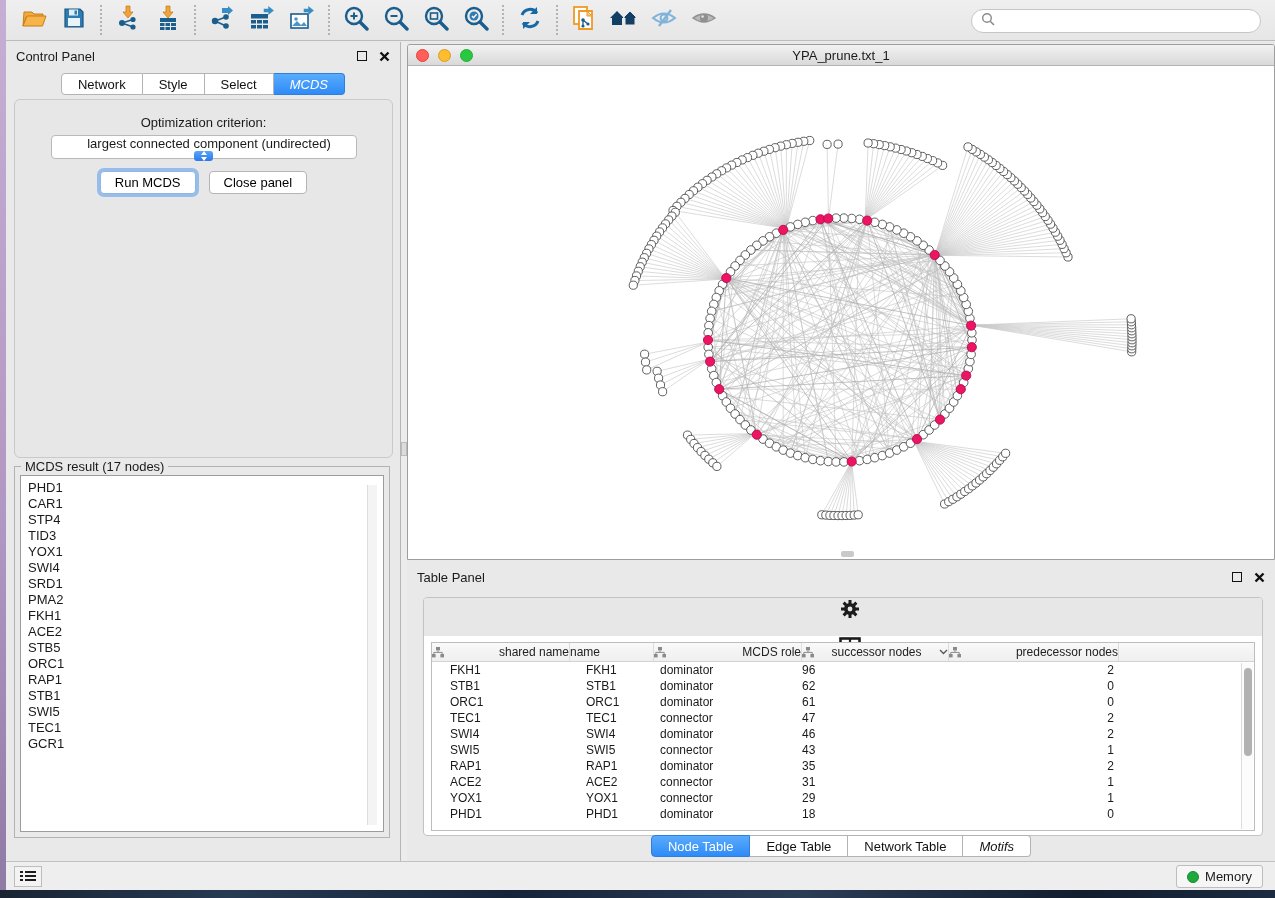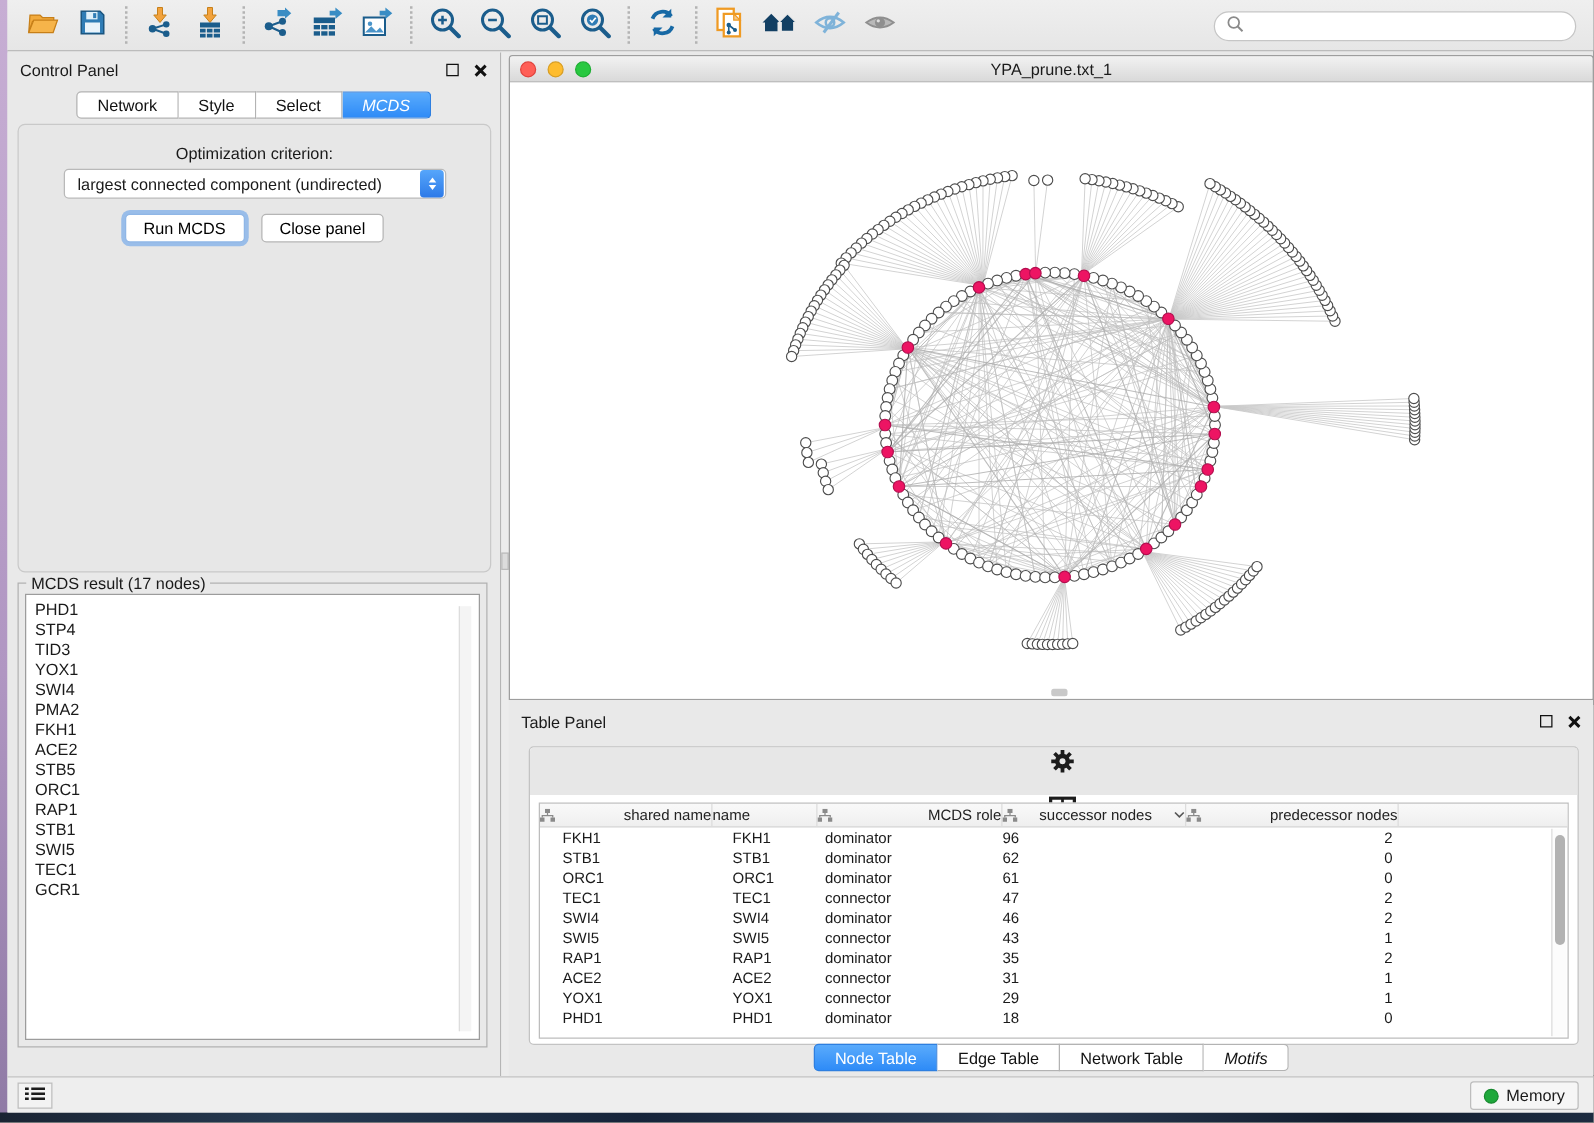--- a/index.html
+++ b/index.html
@@ -36,21 +36,21 @@
   #cp-tabs { position:absolute; left:0; top:31px; width:100%; display:flex; justify-content:center; }
   .seg-tab { height:22px; padding:0 16px; background:#fff; border:1px solid #b3b3b3; border-left:none;
     font-size:13px; display:flex; align-items:center; color:#111; }
   .seg-tab:first-child { border-left:1px solid #b3b3b3; border-radius:4px 0 0 4px; }
   .seg-tab:last-child { border-radius:0 4px 4px 0;font-style:italic; }
   .seg-tab.active { background:linear-gradient(#5aabfc,#2e8bf7); border-color:#2e7fe0; color:#fff; }
   #cp-body { position:absolute; left:8px; top:57px; width:379px; height:359px;
     background:#e7e7e7; border:1px solid #c9c9c9; border-radius:6px; }
   #opt-label { position:absolute; top:15px; width:100%; text-align:center; font-size:13px; }
   #opt-select { position:absolute; left:36px; top:35px; width:306px; height:24px; background:#fff;
-    border:1px solid #b9b9b9; border-radius:4px; display:flex; align-items:center; font-size:13px; }
+    border:1px solid #b9b9b9; border-radius:4px; display:flex; align-items:center; font-size:13px;flex-direction:column; }
   #opt-select .val { flex:1; padding-left:10px; white-space:nowrap; }
   #opt-select .stepper { width:19px; height:22px; margin-right:1px; border-radius:3px;
     background:linear-gradient(#56a6fb,#2d7ae8); display:flex; flex-direction:column;
     align-items:center; justify-content:center; gap:2px; }
   .chev-up { width:0; height:0; border-left:3.5px solid transparent; border-right:3.5px solid transparent; border-bottom:4.5px solid #fff; }
   .chev-dn { width:0; height:0; border-left:3.5px solid transparent; border-right:3.5px solid transparent; border-top:4.5px solid #fff; }
   #cp-buttons { position:absolute; top:71px; width:100%; display:flex; justify-content:center; gap:13px; }
   .push-btn { height:23px; background:#fff; border:1px solid #b5b5b5; border-radius:4px;
     font-size:13px; padding:0 14px; font-family:"Liberation Sans", sans-serif; }
   .push-btn.focused { border-color:#8fb6e6; box-shadow:0 0 0 3px rgba(90,155,235,.55); }
@@ -321,24 +321,26 @@
       <div id="cp-buttons">
         <button class="push-btn focused">Run MCDS</button>
         <button class="push-btn">Close panel</button>
       </div>
     </div>
     <div id="mcds-fieldset">
       <div id="mcds-legend">MCDS result (17 nodes)</div>
       <div id="mcds-list">
         <div id="mcds-scroll"></div>
       <div>PHD1</div>
+          <div>CAR1</div>
           <div>STP4</div>
           <div>TID3</div>
           <div>YOX1</div>
           <div>SWI4</div>
+          <div>SRD1</div>
           <div>PMA2</div>
           <div>FKH1</div>
           <div>ACE2</div>
           <div>STB5</div>
           <div>ORC1</div>
           <div>RAP1</div>
           <div>STB1</div>
           <div>SWI5</div>
           <div>TEC1</div>
           <div>GCR1</div>

